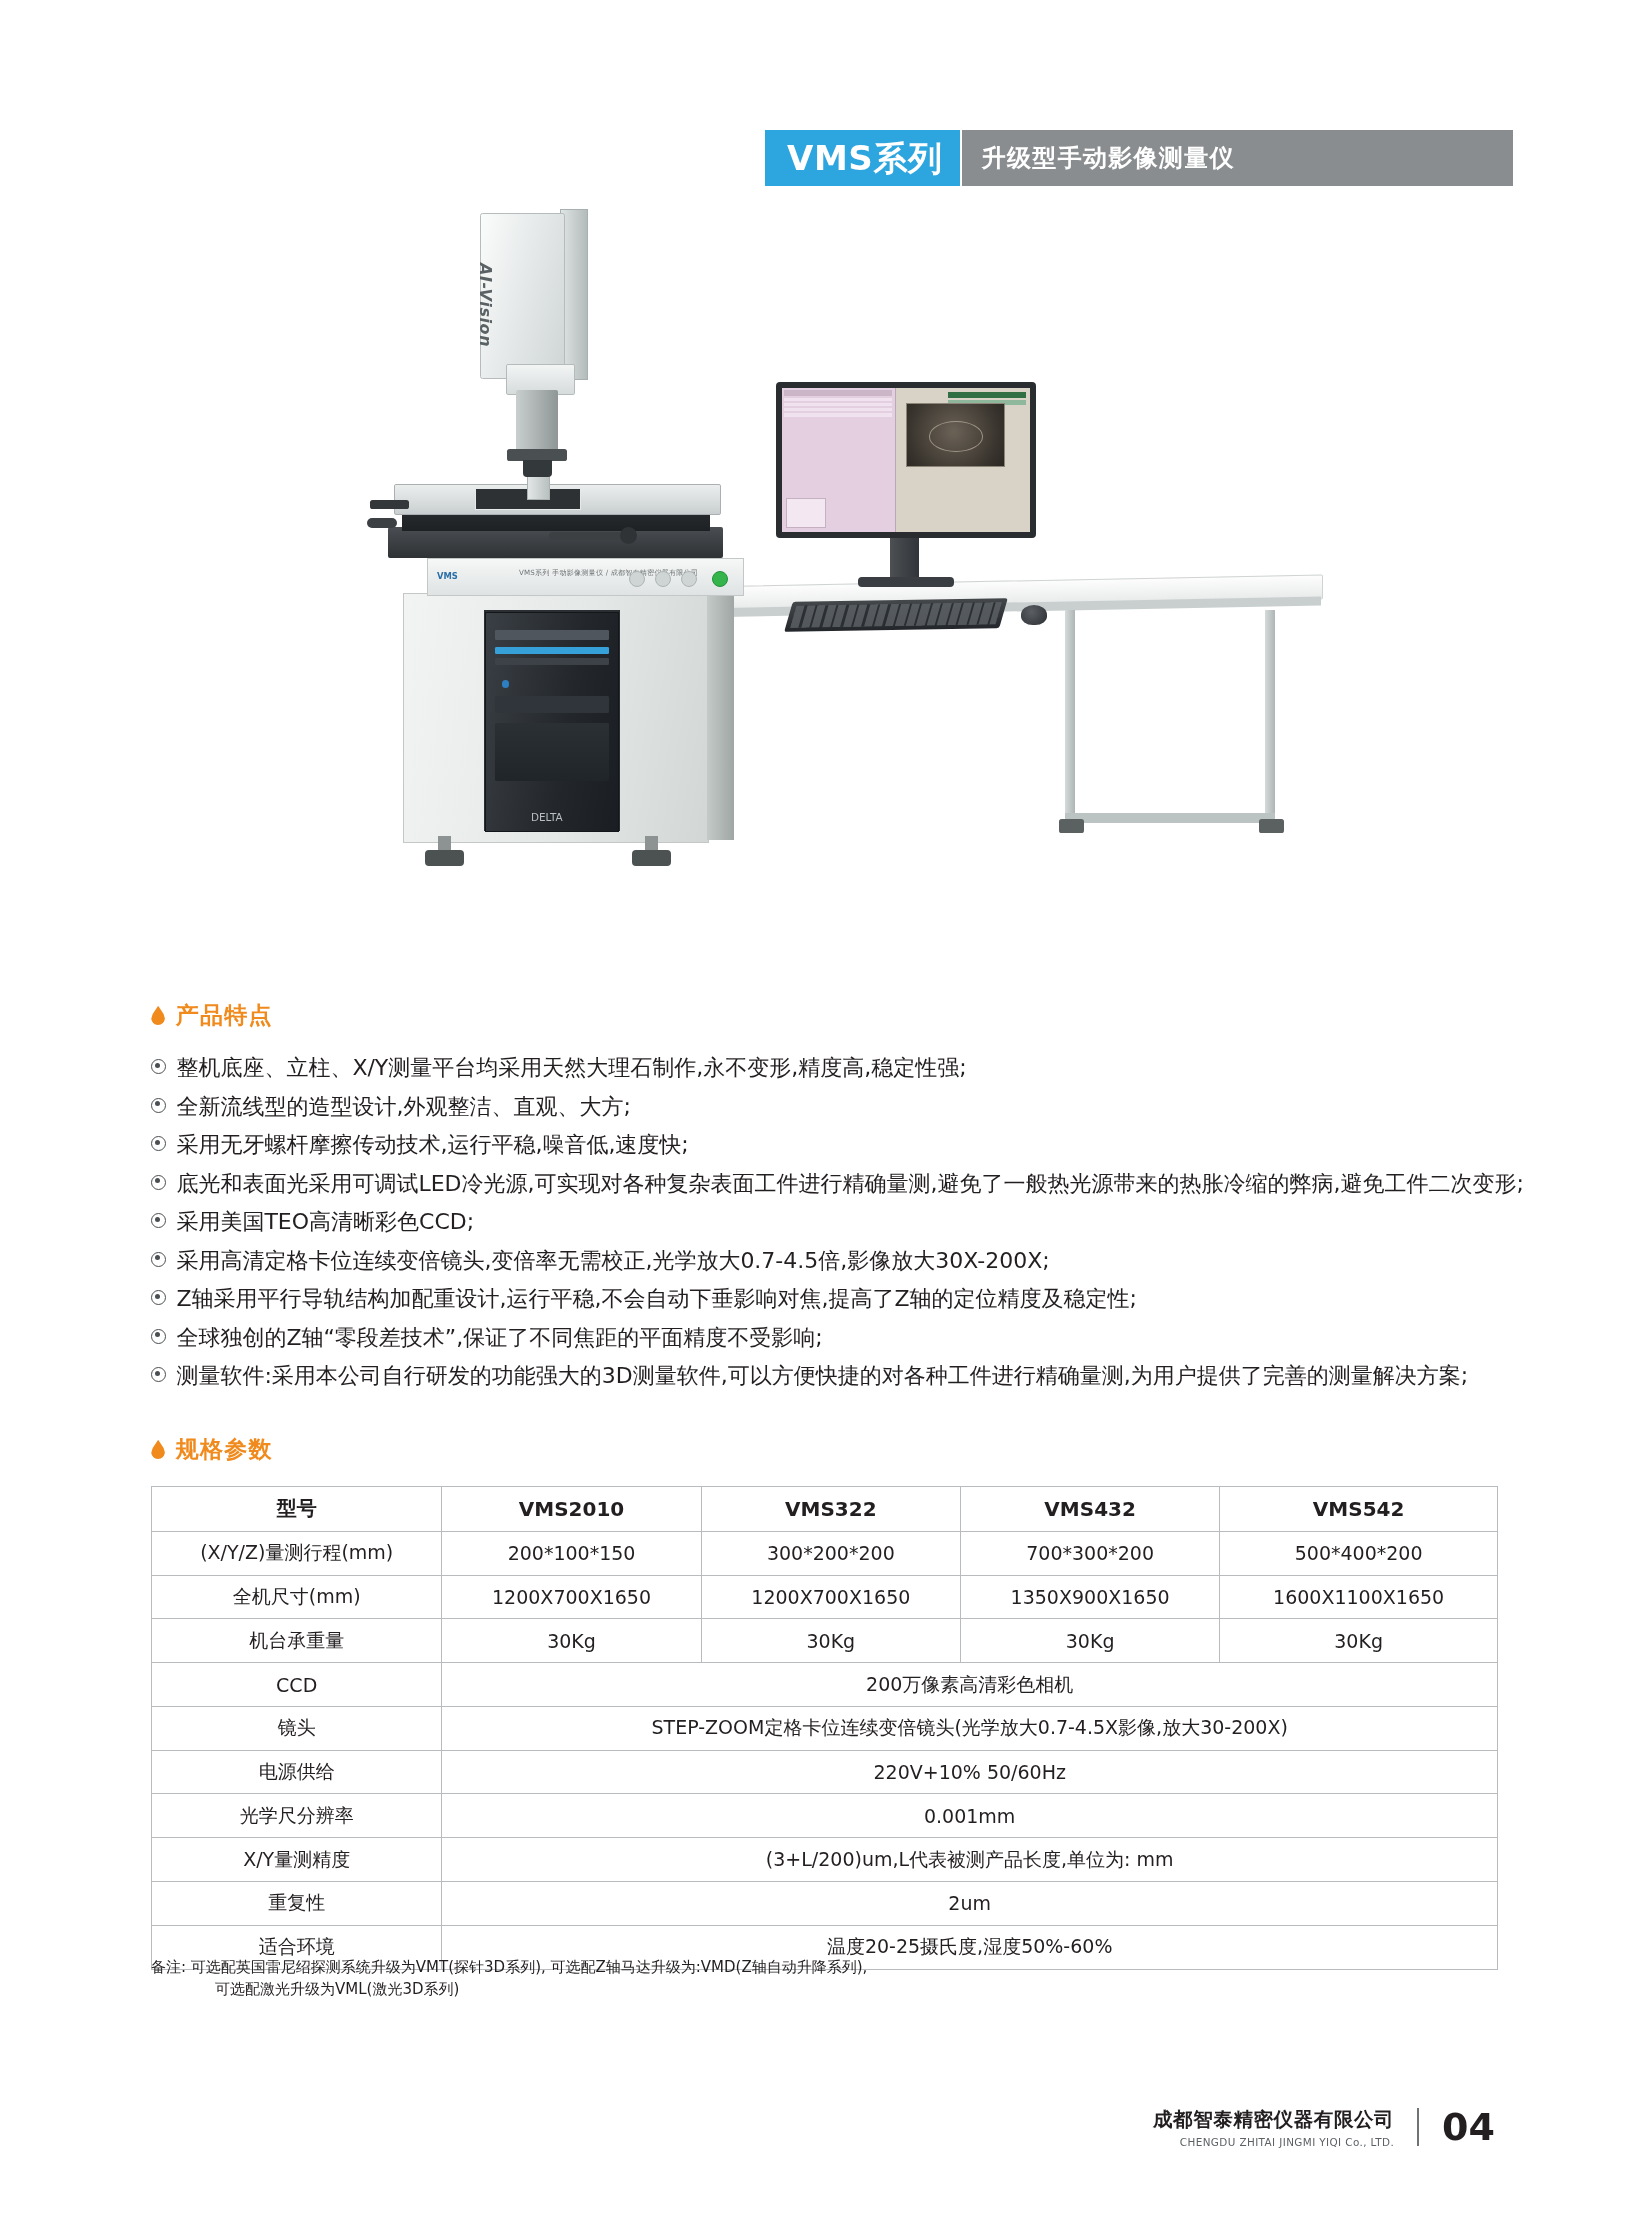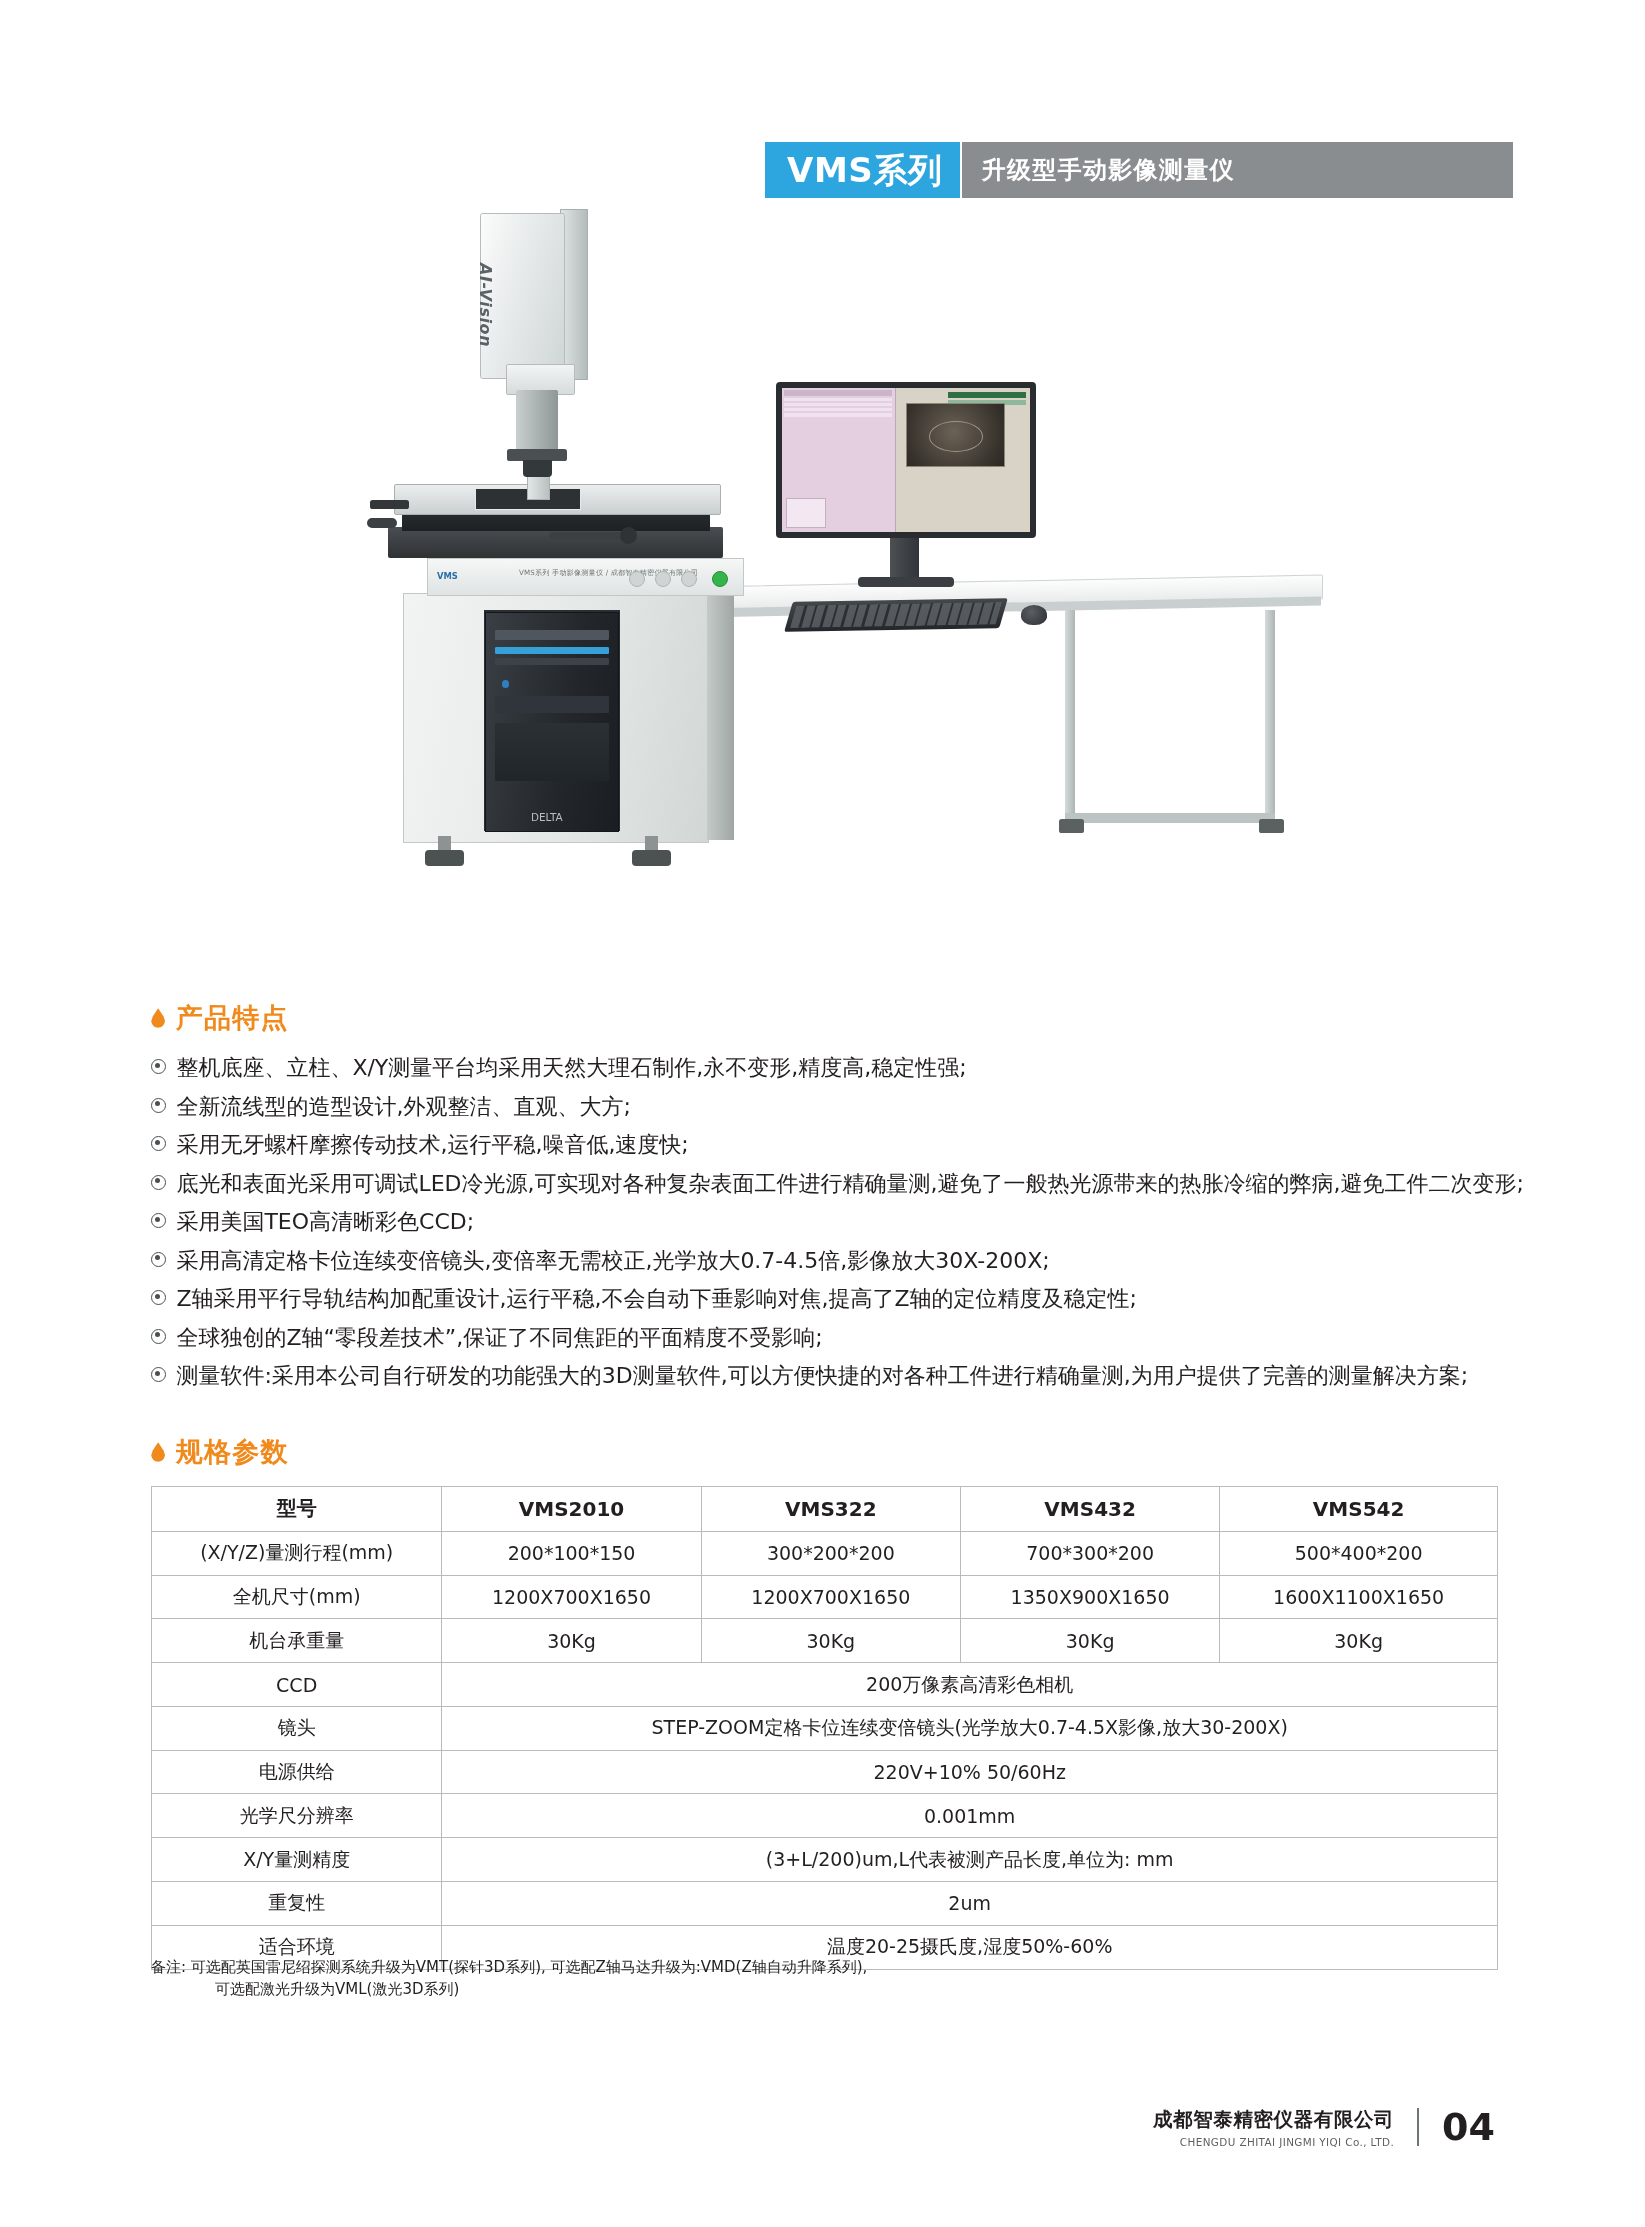--- a/index.html
+++ b/index.html
@@ -18,21 +18,20 @@
 
   
   .banner {
     position: absolute;
     top: 130px;
     left: 765px;
     width: 748px;
     height: 56px;
     display: flex;
     align-items: stretch;
-    margin-top: 12px;
   }
   .banner-left {
     background: #2da5de;
     display: flex;
     align-items: center;
     padding: 0 17px 0 22px;
     position: relative;
   }
   .banner-left-text {
     color: #ffffff;
@@ -566,21 +565,21 @@
   .drop-icon {
     width: 14.3px;
     height: 19.5px;
     background: #f08a1c;
     border-radius: 50% 50% 50% 50% / 62% 62% 38% 38%;
     position: relative;
     transform: rotate(0deg);
     clip-path: polygon(50% 0%, 88% 42%, 100% 70%, 78% 100%, 22% 100%, 0% 70%, 12% 42%);
   }
   .section-title-text {
-    font-size: 27px;
+    font-size: 23px;
     font-weight: bold;
     color: #f08a1c;
     letter-spacing: 1.3px;
   }
 
   
   .features {
     position: absolute;
     left: 151px;
     top: 1054px;

